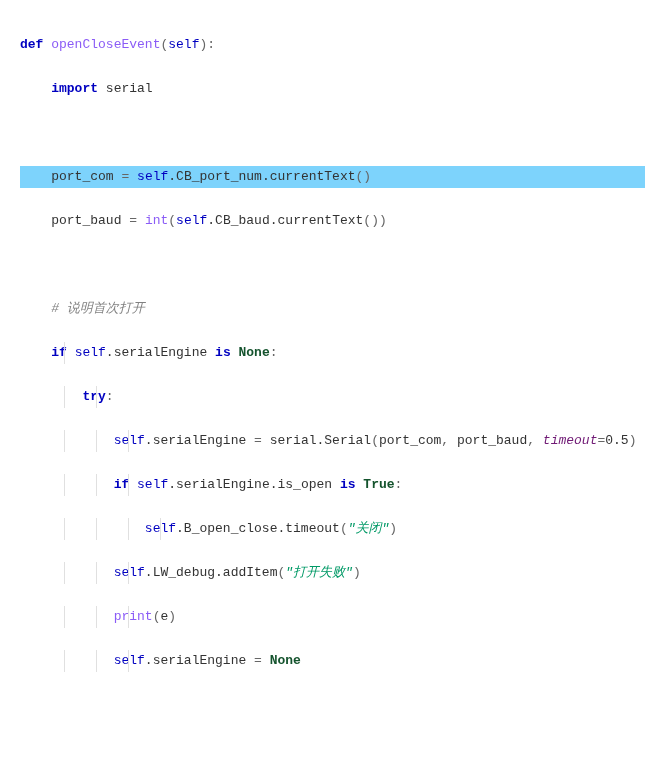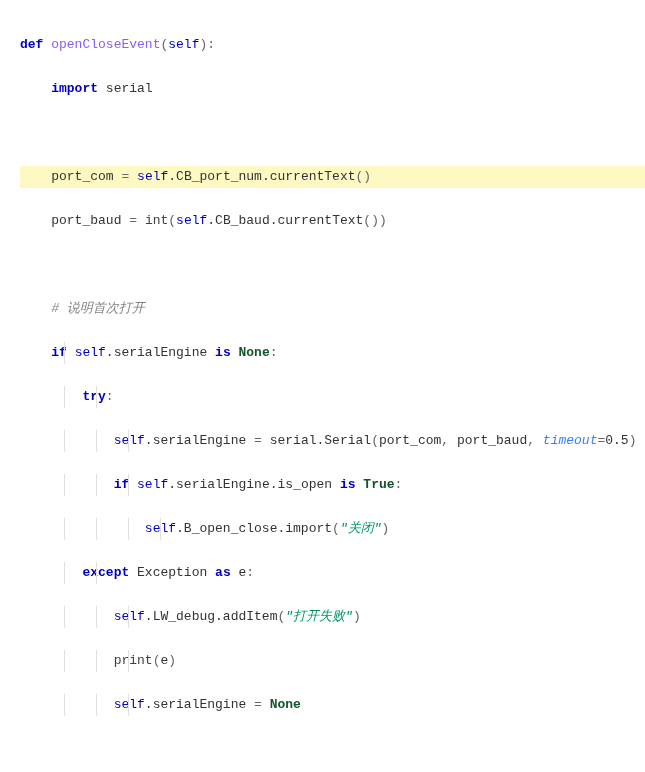--- a/index.html
+++ b/index.html
@@ -17,32 +17,32 @@
     position: relative;
     padding: 12px 0 12px 20px;
     white-space: pre;
   }
   .line {
     display: block;
     position: relative;
     min-height: 22px;
   }
   .hl-pink {
-    background: #fef9c3;
+    background: #7dd3fc;
   }
   .kw { color: #0000c0; font-weight: bold; }
   .fn { color: #8b5cf6; }
   .self { color: #0000c0; }
   .op { color: #666666; }
   .paren { color: #666666; }
   .str { color: #009966; font-style: italic; }
   .cmt { color: #808080; font-style: italic; }
-  .bi { color: #404040; }
+  .bi { color: #8b5cf6; }
   .none { color: #14532d; font-weight: bold; }
-  .param { color: #3b82f6; font-style: italic; text-align: center; }
+  .param { color: #701a75; font-style: italic; text-align: center; }
   .struck { text-decoration: line-through; color: #999999; }
   .struck .self { color: #9999c0; }
   .guide {
     position: absolute;
     top: 0;
     bottom: 0;
     width: 1px;
     background: #e0e0e0;
   }
   .g1 { left: 44px; }
@@ -58,22 +58,21 @@
 <span class="line">    <span class="kw">import</span> <span>serial</span></span>
 <span class="line"> </span>
 <span class="line hl-pink">    <span>port_com</span> <span class="op">=</span> <span class="self">self</span><span>.CB_port_num.currentText</span><span class="paren">()</span></span>
 <span class="line">    <span>port_baud</span> <span class="op">=</span> <span class="bi">int</span><span class="paren">(</span><span class="self">self</span><span>.CB_baud.currentText</span><span class="paren">())</span></span>
 <span class="line"> </span>
 <span class="line">    <span class="cmt"># 说明首次打开</span></span>
 <span class="line"><span class="guide g1"></span>    <span class="kw">if</span> <span class="self">self</span><span>.serialEngine</span> <span class="kw">is</span> <span class="none">None</span><span class="op">:</span></span>
 <span class="line"><span class="guide g1"></span><span class="guide g2"></span>        <span class="kw">try</span><span class="op">:</span></span>
 <span class="line"><span class="guide g1"></span><span class="guide g2"></span><span class="guide g3"></span>            <span class="self">self</span><span>.serialEngine</span> <span class="op">=</span> <span>serial.Serial</span><span class="paren">(</span><span>port_com</span><span class="op">,</span> <span>port_baud</span><span class="op">,</span> <span class="param">timeout</span><span class="op">=</span><span>0.5</span><span class="paren">)</span></span>
 <span class="line"><span class="guide g1"></span><span class="guide g2"></span><span class="guide g3"></span>            <span class="kw">if</span> <span class="self">self</span><span>.serialEngine.is_open</span> <span class="kw">is</span> <span class="none">True</span><span class="op">:</span></span>
-<span class="line"><span class="guide g1"></span><span class="guide g2"></span><span class="guide g3"></span><span class="guide g4"></span>                <span class="self">self</span><span>.B_open_close.import</span><span class="paren">(</span><span class="str">"关闭"</span><span class="paren">)</span></span>
-<span class="line"><span class="guide g1"></span><span class="guide g2"></span>        <span class="kw">except</span> <span>Exception</span> <span class="kw">as</span> <span>e</span><span class="op">:</span></span>
+<span class="line"><span class="guide g1"></span><span class="guide g2"></span><span class="guide g3"></span><span class="guide g4"></span>                <span class="self">self</span><span>.B_open_close.timeout</span><span class="paren">(</span><span class="str">"关闭"</span><span class="paren">)</span></span>
 <span class="line"><span class="guide g1"></span><span class="guide g2"></span><span class="guide g3"></span>            <span class="self">self</span><span>.LW_debug.addItem</span><span class="paren">(</span><span class="str">"打开失败"</span><span class="paren">)</span></span>
 <span class="line"><span class="guide g1"></span><span class="guide g2"></span><span class="guide g3"></span>            <span class="bi">print</span><span class="paren">(</span><span>e</span><span class="paren">)</span></span>
 <span class="line"><span class="guide g1"></span><span class="guide g2"></span><span class="guide g3"></span>            <span class="self">self</span><span>.serialEngine</span> <span class="op">=</span> <span class="none">None</span></span>
 
 
 
 
 
 
 

